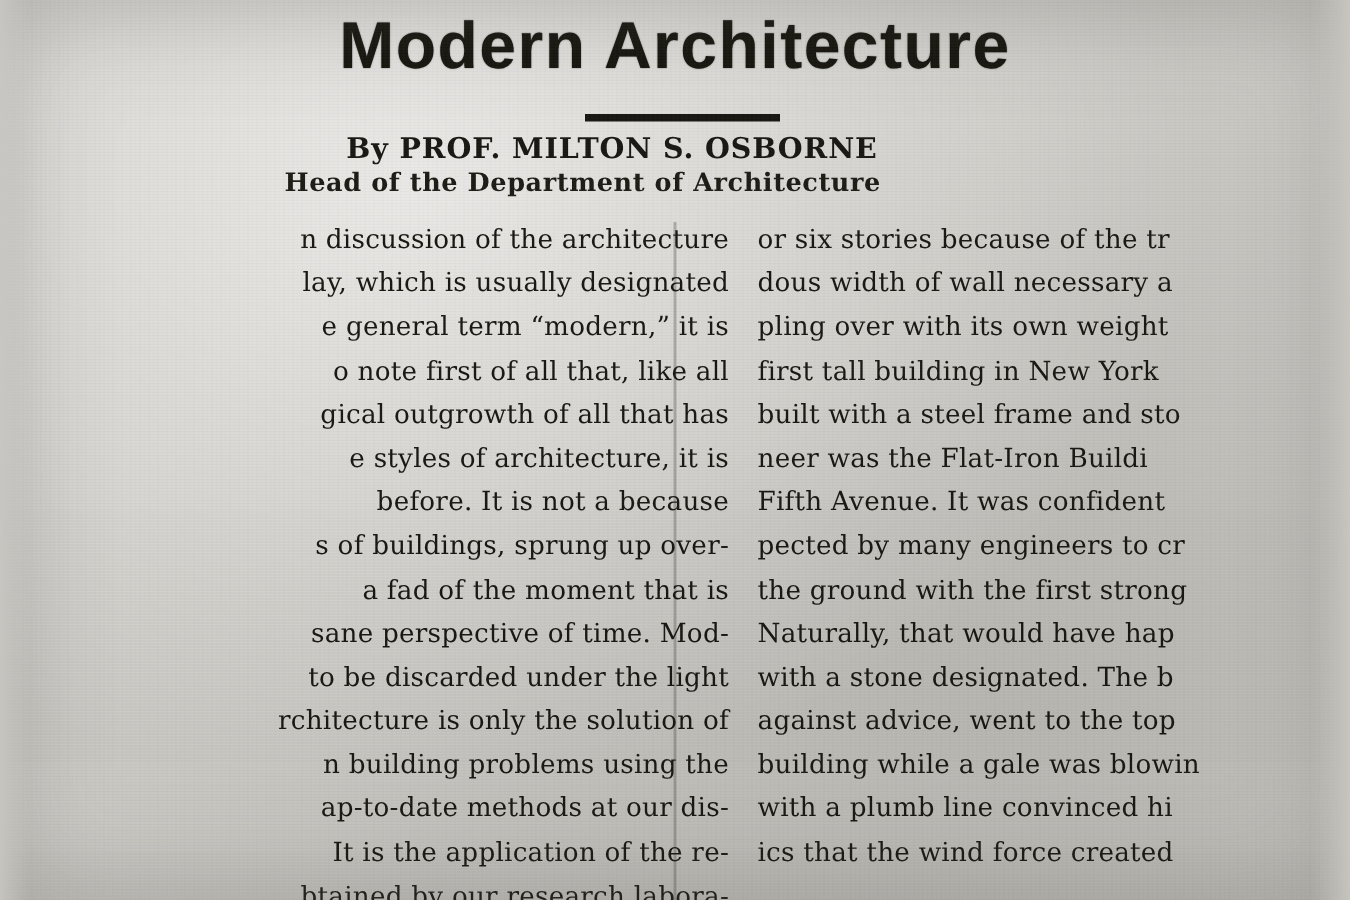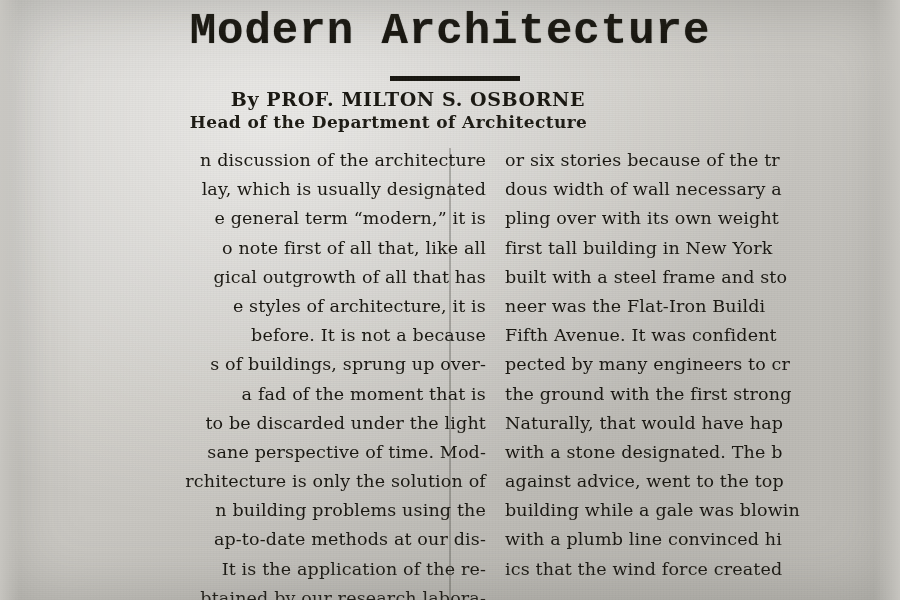--- a/index.html
+++ b/index.html
@@ -39,21 +39,21 @@
     pointer-events: none;
     box-shadow: inset 0 0 70px rgba(90,88,84,0.35);
   }
 
   .headline {
     position: absolute;
     top: 6px;
     left: 0;
     width: 900px;
     text-align: center;
-    font-family: Liberation Mono, monospace;
+    font-family: Liberation Sans, sans-serif;
     font-weight: 700;
     font-size: 44px;
     letter-spacing: 1px;
     color: #18160f;
     text-shadow: 0 0 1px rgba(0,0,0,0.55);
   }
 
   .rule {
     position: absolute;
     top: 76px;
@@ -167,22 +167,22 @@
     <div class="col col-left">
       <span class="line">n discussion of the architecture</span>
       <span class="line">lay, which is usually designated</span>
       <span class="line">e general term “modern,” it is</span>
       <span class="line">o note first of all that, like all</span>
       <span class="line">gical outgrowth of all that has</span>
       <span class="line">e styles of architecture, it is</span>
       <span class="line">before.   It is not a because</span>
       <span class="line">s of buildings, sprung up over-</span>
       <span class="line">a fad of the moment that is</span>
+      <span class="line">sane perspective of time.  Mod-</span>
       <span class="line">to be discarded under the light</span>
-      <span class="line">sane perspective of time.  Mod-</span>
       <span class="line">rchitecture is only the solution of</span>
       <span class="line">n building problems using the</span>
       <span class="line">ap-to-date methods at our dis-</span>
       <span class="line">It is the application of the re-</span>
       <span class="line">btained by our research labora-</span>
 
     </div>
 
     <div class="col col-right">
       <span class="line">or six stories because of the tr</span>

